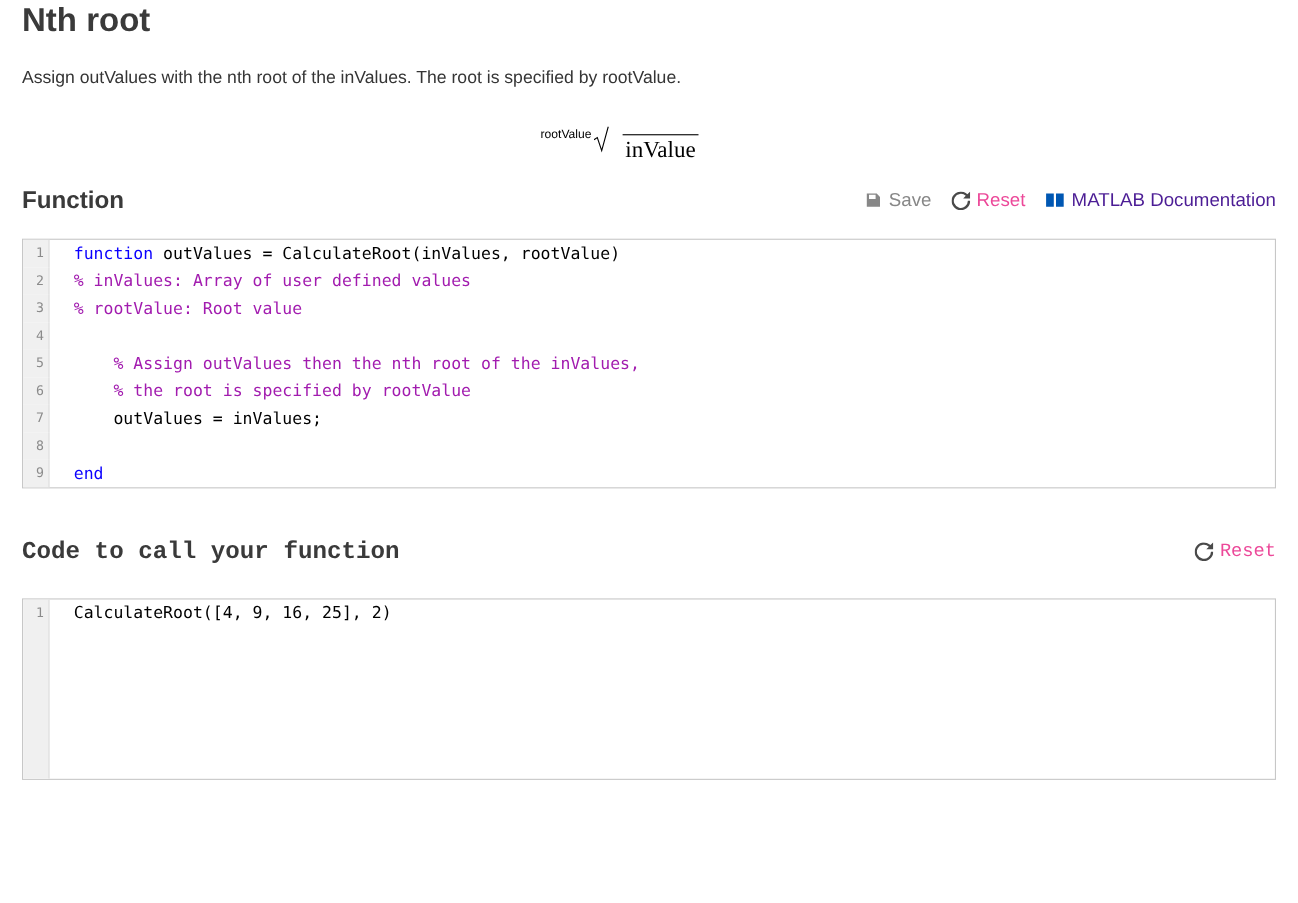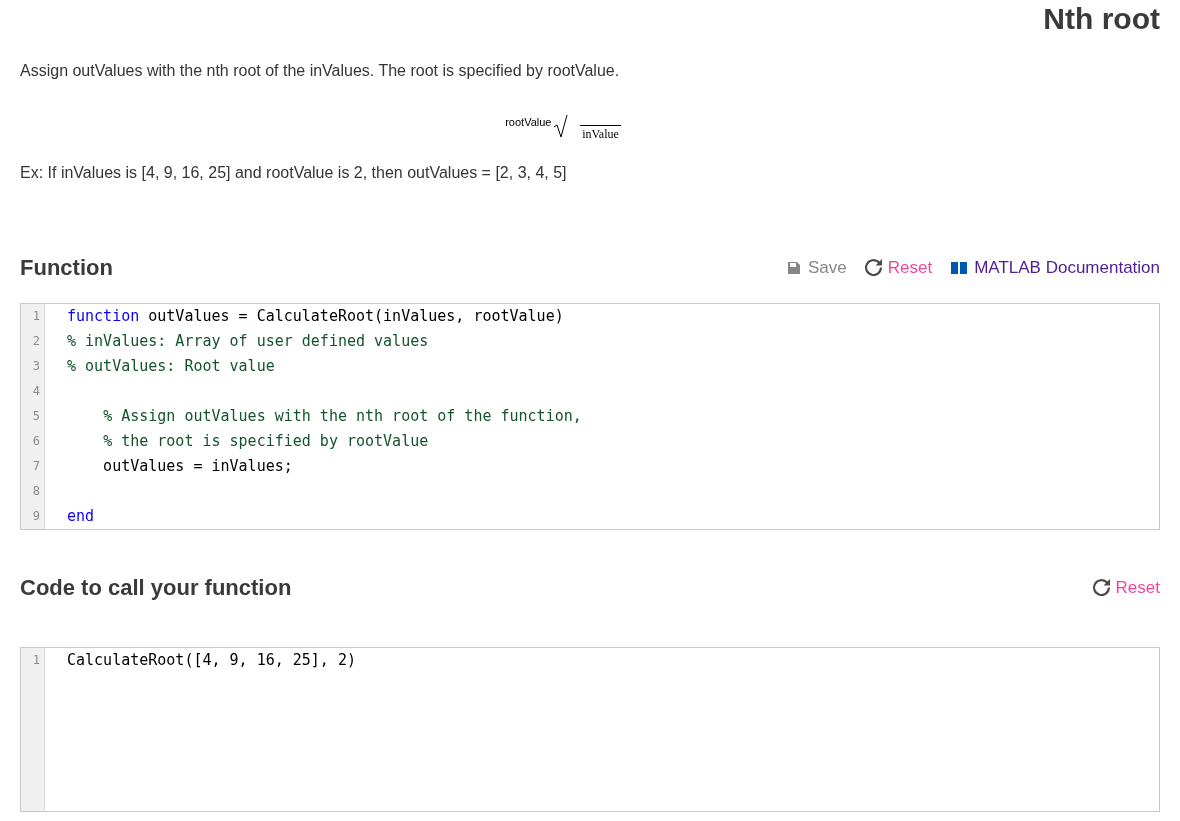--- a/index.html
+++ b/index.html
@@ -13,21 +13,20 @@
   }
   .page {
     padding: 0 20px 20px 20px;
   }
   h1.title {
     font-size: 30px;
     font-weight: 700;
     color: #3a3a3a;
     margin: 0 0 24px 0;
     padding-top: 2px;
-    text-align: right;
   }
   .description {
     font-size: 16px;
     color: #353535;
     margin: 0 0 36px 0;
     line-height: 1.4;
   }
   .formula-row {
     text-align: center;
     margin: 0 0 20px 0;
@@ -46,21 +45,21 @@
     font-size: 11px;
     color: #000;
   }
   .formula svg {
     position: absolute;
     left: -5px;
     top: -3px;
   }
   .formula .radicand {
     font-family: "Times New Roman", serif;
-    font-size: 12px;
+    font-size: 21px;
     color: #000;
     border-top: 1px solid #000;
     padding: 1px 2px 0 2px;
     margin-left: 21px;
   }
   .example {
     font-size: 16px;
     color: #353535;
     margin: 0 0 70px 0;
     line-height: 1.4;
@@ -118,61 +117,60 @@
     align-items: center;
     justify-content: flex-end;
   }
   .code-cell {
     padding: 0 22px;
     white-space: pre;
     flex: 1;
     color: #000000;
   }
   .kw { color: #0b00ff; }
-  .cm { color: #14532d; }
+  .cm { color: #a21caf; }
   .call-box {
     border: 1px solid #c7c7c7;
     font-family: "Consolas","Menlo","Monaco",monospace;
     font-size: 15px;
     line-height: 25px;
     background: #ffffff;
     height: 165px;
     overflow: hidden;
   }
   .call-box .body-fill {
     display: flex;
     height: calc(100% - 25px);
   }
   .call-box .gutter-fill {
     width: 24px;
     background: #f0f0f0;
     border-right: 1px solid #dedede;
   }
-  .section-bar.call { margin-bottom: 46px; }
+  .section-bar.call { margin-bottom: 30px; font-family: Liberation Mono, monospace; }
 </style>
 </head>
 <body>
 
 <div class="page">
 
   <h1 class="title">Nth root</h1>
 
   <p class="description">Assign outValues with the nth root of the inValues. The root is specified by rootValue.</p>
 
   <div class="formula-row">
     <span class="formula">
       <span class="index">rootValue</span>
       <svg width="14" height="24">
         <path d="M0 12 L3 10 L7 22 L13 0" stroke="#000" stroke-width="1" fill="none"></path>
       </svg>
       <span class="radicand">inValue</span>
     </span>
   </div>
 
-  <p class="example">Ex: If inValues is [4, 9, 16, 25] and rootValue is 2, then outValues = [2, 3, 4, 5]</p>
 
   <div class="section-bar">
     <div class="section-title">Function</div>
     <div class="section-actions">
       <span class="action muted">
         <span class="icon">
           <svg width="16" height="16" viewBox="0 0 16 16">
               <path fill="#878787" d="M2 2h9l3 3v9H2V2zm2 1v4h6V3H4zm1 6h6v4H5V9z"></path>
             </svg>
         </span>
@@ -201,29 +199,29 @@
       <div class="code-row">
         <div class="gutter">1</div>
         <div class="code-cell"><span class="kw">function</span><span> outValues = CalculateRoot(inValues, rootValue)</span></div>
       </div>
       <div class="code-row">
         <div class="gutter">2</div>
         <div class="code-cell"><span class="cm">% inValues: Array of user defined values</span></div>
       </div>
       <div class="code-row">
         <div class="gutter">3</div>
-        <div class="code-cell"><span class="cm">% outValues: Root value</span></div>
+        <div class="code-cell"><span class="cm">% rootValue: Root value</span></div>
       </div>
       <div class="code-row">
         <div class="gutter">4</div>
         <div class="code-cell"><span></span></div>
       </div>
       <div class="code-row">
         <div class="gutter">5</div>
-        <div class="code-cell"><span>    </span><span class="cm">% Assign outValues with the nth root of the function,</span></div>
+        <div class="code-cell"><span>    </span><span class="cm">% Assign outValues then the nth root of the inValues,</span></div>
       </div>
       <div class="code-row">
         <div class="gutter">6</div>
         <div class="code-cell"><span>    </span><span class="cm">% the root is specified by rootValue</span></div>
       </div>
       <div class="code-row">
         <div class="gutter">7</div>
         <div class="code-cell"><span>    outValues = inValues;</span></div>
       </div>
       <div class="code-row">

